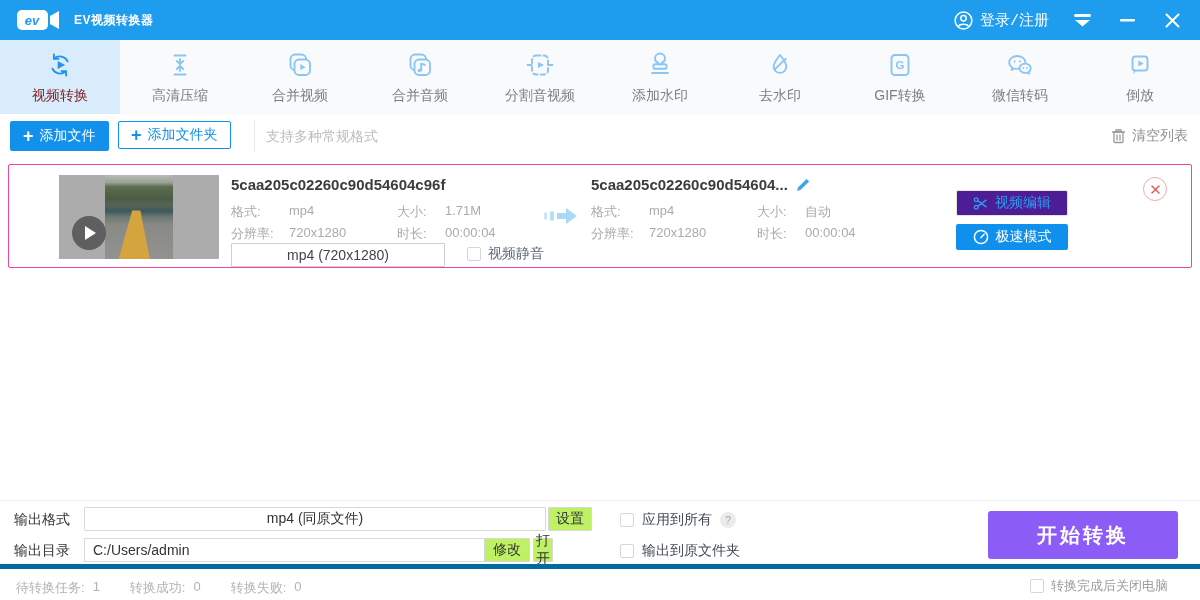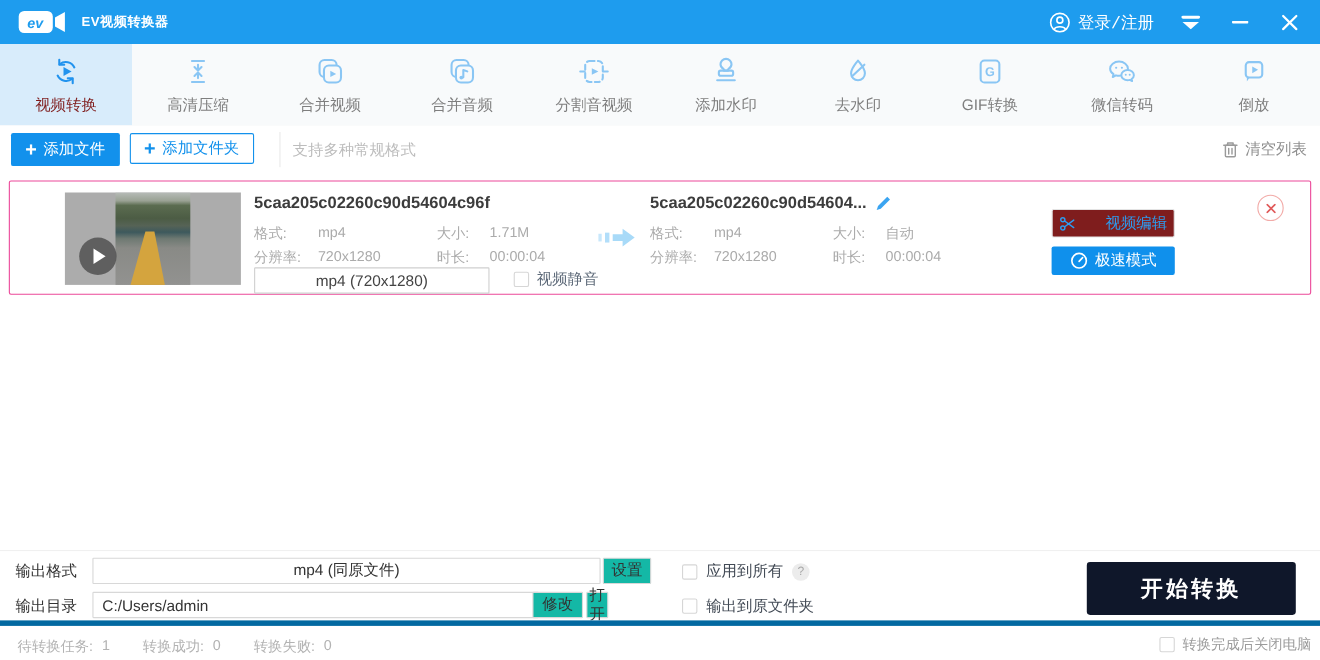--- a/index.html
+++ b/index.html
@@ -71,59 +71,59 @@
      cursor:pointer;}
   .mute{position:absolute;left:458px;top:80px;display:flex;align-items:center;gap:7px;
      font-size:14px;color:#5F6B7A;}
 
   .cb{display:inline-block;width:14px;height:14px;border:1px solid #D6D6D6;border-radius:2px;
      background:#fff;box-sizing:border-box;cursor:pointer;flex:none;}
 
   .transfer-arrow{position:absolute;left:532px;top:36px;}
 
   .edit-btn{position:absolute;left:947px;top:25px;width:112px;height:26px;border:1px solid #E3E3E3;
-     border-radius:2px;background:#7f1d1d;color:#2D9CF0;font-size:14px;display:flex;align-items:center;
-     justify-content:space-between;gap:7px;cursor:pointer;}
+     border-radius:2px;background:#4c1d95;color:#2D9CF0;font-size:14px;display:flex;align-items:center;
+     justify-content:center;gap:7px;cursor:pointer;}
   .fast-btn{position:absolute;left:947px;top:59px;width:112px;height:26px;border:none;
      border-radius:2px;background:#0F90EC;color:#fff;font-size:14px;display:flex;align-items:center;
      justify-content:center;gap:7px;cursor:pointer;}
   .card-close{position:absolute;right:24px;top:12px;width:22px;height:22px;border:1px solid #F2ABA8;
      border-radius:50%;background:#fff;display:flex;align-items:center;justify-content:center;
      cursor:pointer;}
 
   
   .bottom{position:absolute;left:0;top:500px;width:100%;height:64px;border-top:1px solid #F0F0F0;
      background:#fff;}
   .out-label{position:absolute;left:14px;font-size:14px;color:#333;line-height:24px;}
   .r1{top:6px;} .r2{top:37px;}
   .txt-input{position:absolute;height:22px;border:1px solid #D8D8D8;border-radius:1px;font-size:14px;
      color:#333;background:#fff;font-family:"Liberation Sans","DejaVu Sans",sans-serif;padding:0;}
   .fmt-input{left:84px;top:6px;width:460px;text-align:center;}
   .dir-input{left:84px;top:37px;width:396px;text-align:left;padding-left:8px;}
-  .mini-btn{position:absolute;height:24px;border:1px solid #D8D8D8;border-radius:1px;background:#14b8a6;
+  .mini-btn{position:absolute;height:24px;border:1px solid #D8D8D8;border-radius:1px;background:#bef264;
      font-size:14px;color:#333;display:flex;align-items:center;justify-content:center;cursor:pointer;
      box-sizing:border-box;}
   .set-btn{left:548px;top:6px;width:44px;}
   .mod-btn{left:484px;top:37px;width:46px;}
   .open-btn{left:533px;top:37px;width:20px;}
   .chk-group{position:absolute;left:620px;display:flex;align-items:center;gap:8px;font-size:14px;
      color:#424A55;}
   .g1{top:10px;} .g2{top:41px;}
   .help{display:inline-flex;width:16px;height:16px;border-radius:50%;background:#ECECEC;
      color:#A8A8A8;font-size:11px;align-items:center;justify-content:center;}
-  .start-btn{position:absolute;left:988px;top:10px;width:190px;height:48px;background:#0f172a;
+  .start-btn{position:absolute;left:988px;top:10px;width:190px;height:48px;background:#8b5cf6;
      border:none;border-radius:3px;color:#fff;font-size:20px;font-weight:bold;letter-spacing:3px;
      cursor:pointer;font-family:Liberation Mono, monospace;}
 
   
   .statusbar{position:absolute;left:0;top:564px;width:100%;height:36px;border-top:5px solid #0369a1;
      background:#fff;font-size:13px;color:#B3B3B3;}
   .stats{position:absolute;left:16px;top:10px;display:flex;gap:30px;}
   .stat{display:flex;gap:8px;}
-  .shutdown{position:absolute;right:8px;top:8px;display:flex;align-items:center;gap:7px;
+  .shutdown{position:absolute;right:32px;top:8px;display:flex;align-items:center;gap:7px;
      color:#9B9B9B;font-size:13px;}
 
   svg{display:block;}
 </style>
 </head>
 <body>
 
 <div class="window">
 
   <div class="titlebar">

